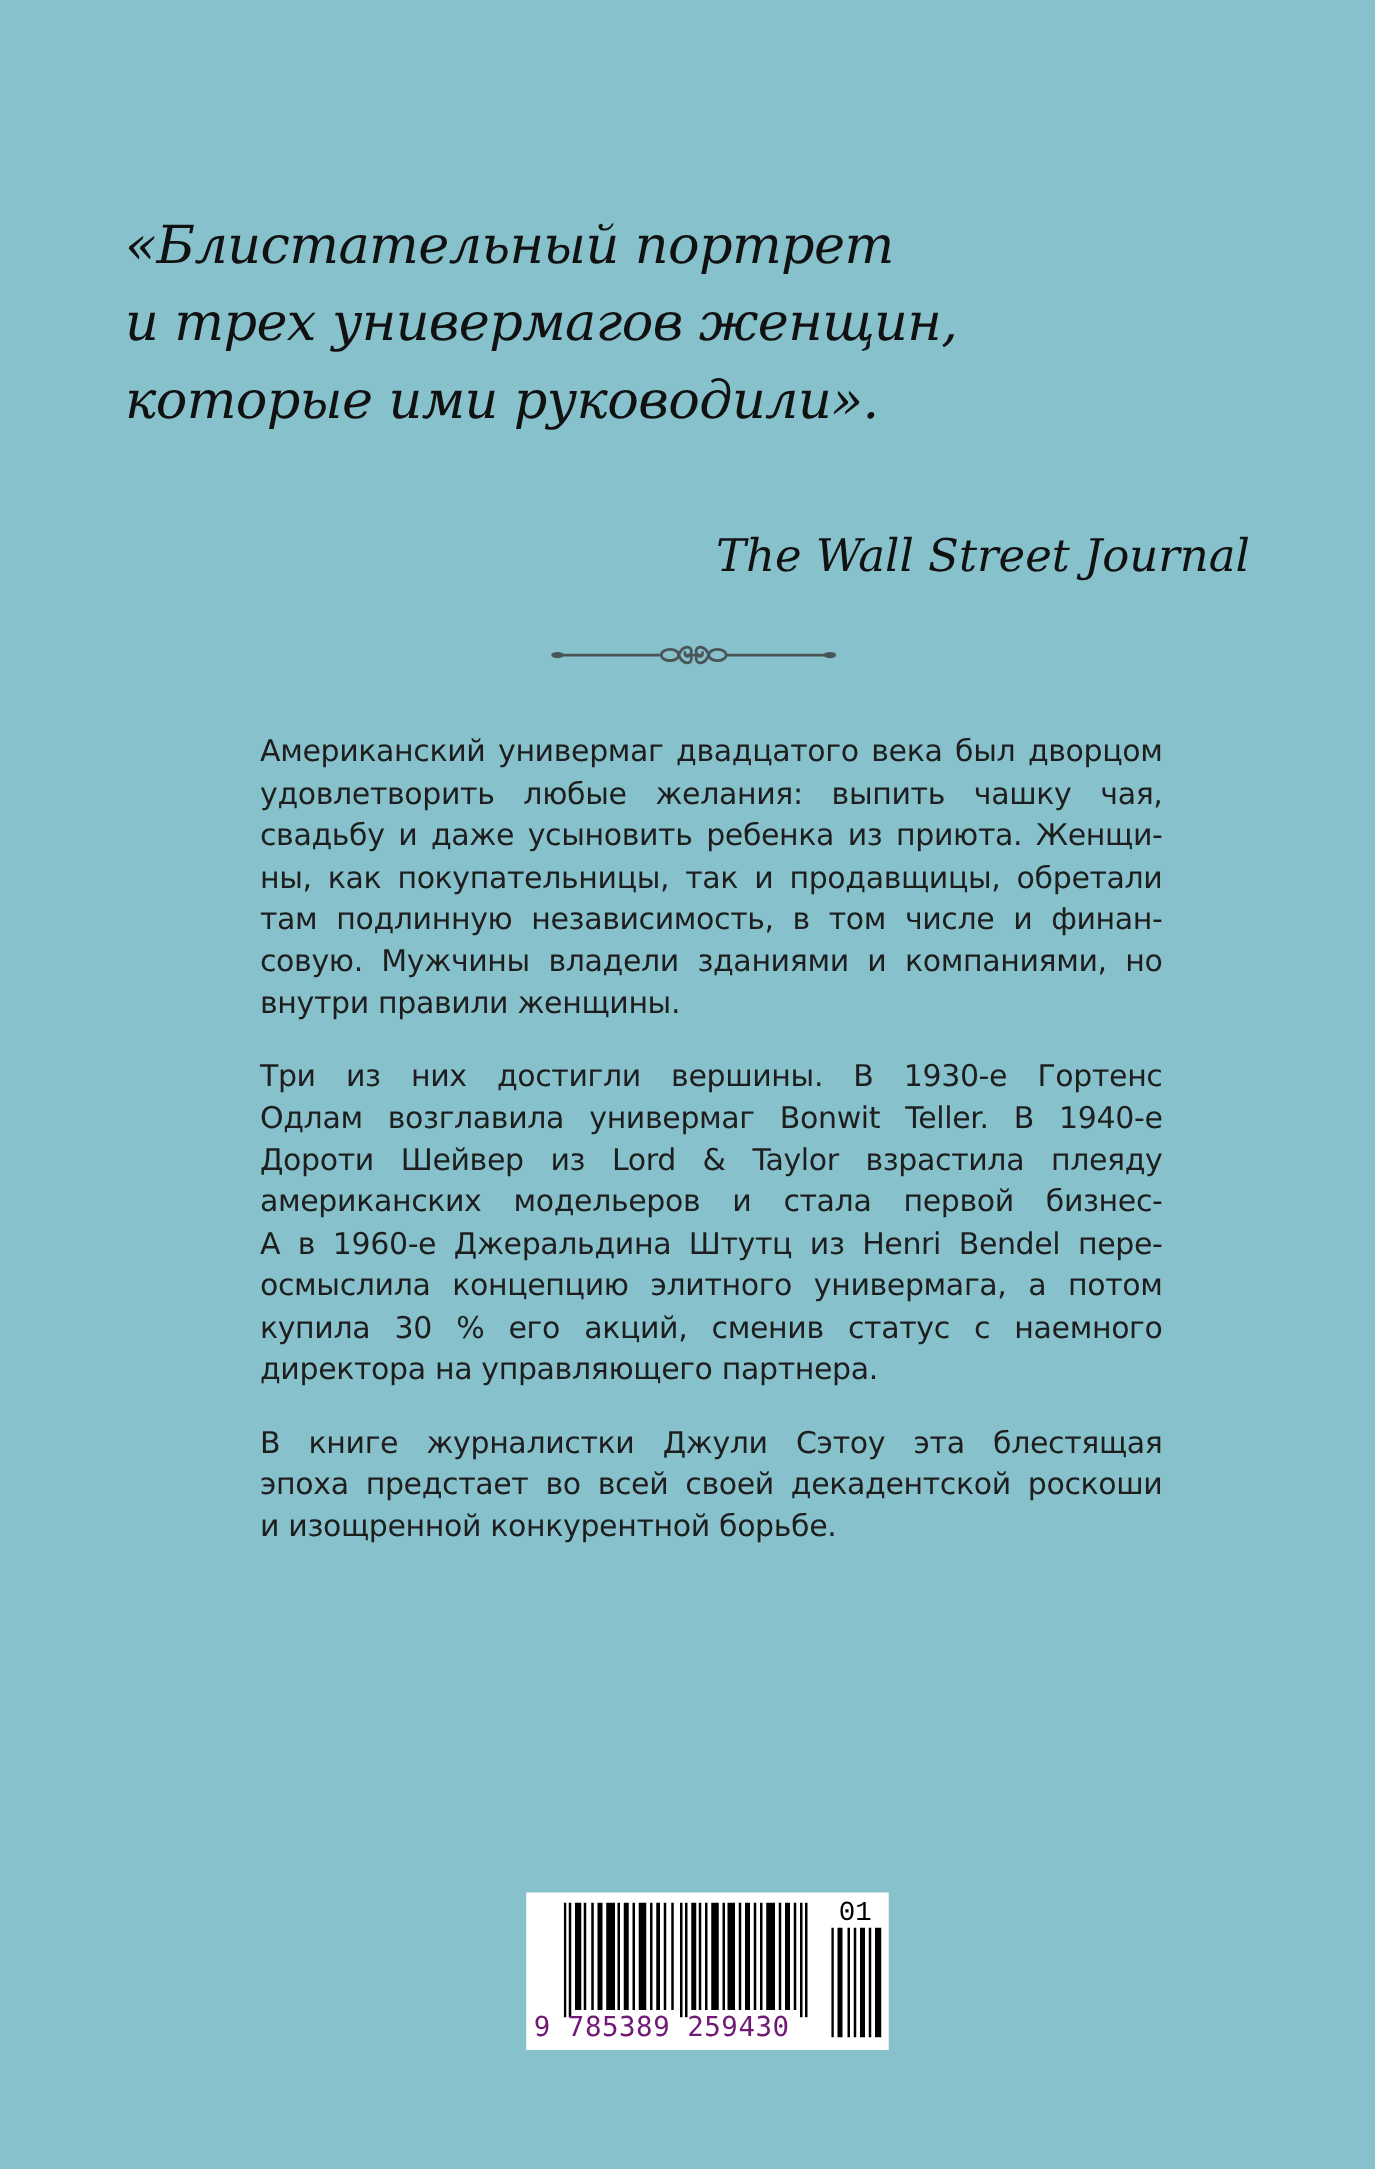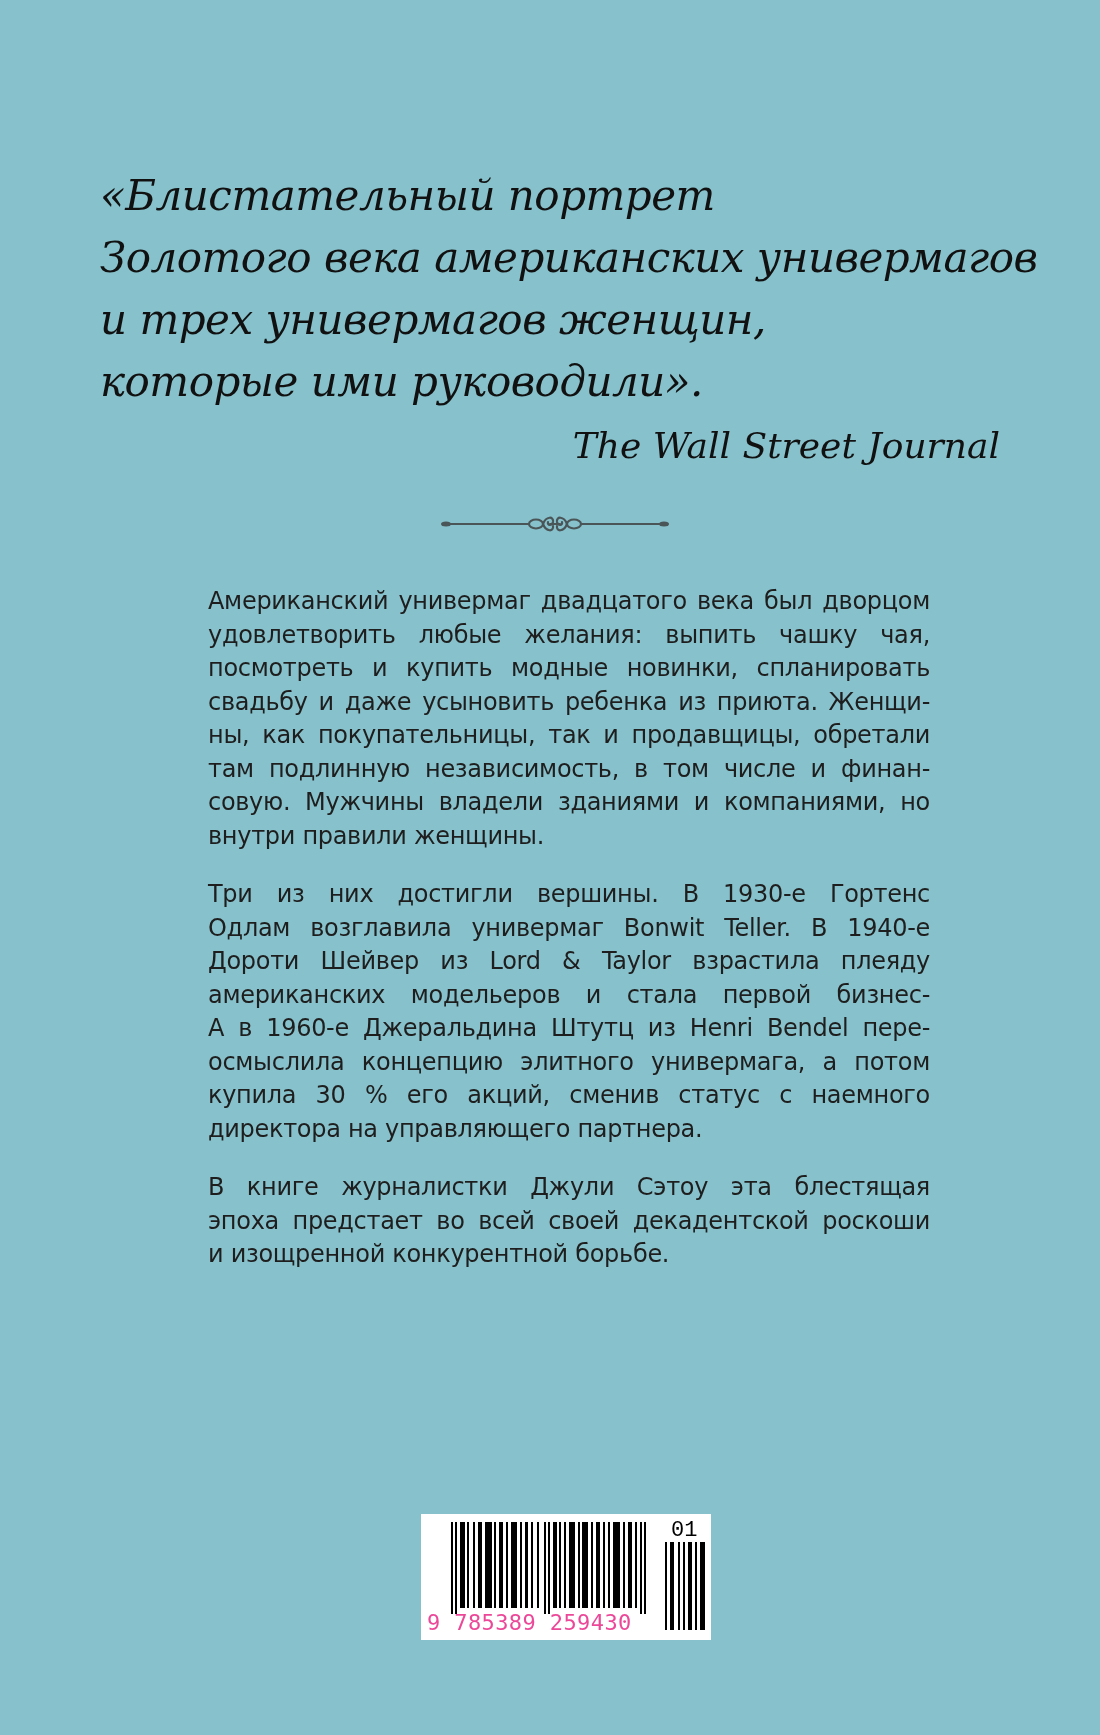--- a/index.html
+++ b/index.html
@@ -95,37 +95,36 @@
       width: 42px;
       height: 88px;
     }
     .isbn-digits {
       position: absolute;
       left: 6px;
       top: 96px;
       font-family: "DejaVu Sans Mono", monospace;
       font-size: 22px;
       letter-spacing: 0.4px;
-      color: #ec4899;
+      color: #701a75;
     }
     .addon-digits {
       position: absolute;
       left: 250px;
       top: 4px;
       font-family: Liberation Mono, monospace;
       font-size: 22px;
       color: #000;
     }
   </style>
 </head>
 <body>
 
 <div class="quote">
   <span class="line">«Блистательный портрет</span>
-  <span class="line">Золотого века американских универмагов</span>
   <span class="line">и трех универмагов женщин,</span>
   <span class="line">которые ими руководили».</span>
 </div>
 
 <div class="source">The Wall Street Journal</div>
 
 <svg class="ornament" viewBox="0 0 230 24" xmlns="http://www.w3.org/2000/svg">
   <g fill="none" stroke="#4a5558" stroke-width="2.2" stroke-linecap="round">
     <line x1="8" y1="12" x2="88" y2="12"></line>
     <line x1="142" y1="12" x2="222" y2="12"></line>
@@ -138,21 +137,20 @@
     <line x1="110" y1="12" x2="120" y2="12"></line>
   </g>
   <ellipse cx="6" cy="12" rx="5" ry="2.5" fill="#4a5558"></ellipse>
   <ellipse cx="224" cy="12" rx="5" ry="2.5" fill="#4a5558"></ellipse>
 </svg>
 
 <div class="body-text">
   <p>
     <span class="ln">Американский универмаг двадцатого века был дворцом</span>
     <span class="ln">удовлетворить любые желания: выпить чашку чая,</span>
-    <span class="ln">посмотреть и купить модные новинки, спланировать</span>
     <span class="ln">свадьбу и даже усыновить ребенка из приюта. Женщи-</span>
     <span class="ln">ны, как покупательницы, так и продавщицы, обретали</span>
     <span class="ln">там подлинную независимость, в том числе и финан-</span>
     <span class="ln">совую. Мужчины владели зданиями и компаниями, но</span>
     <span class="ln last">внутри правили женщины.</span>
   </p>
   <p>
     <span class="ln">Три из них достигли вершины. В 1930-е Гортенс</span>
     <span class="ln">Одлам возглавила универмаг Bonwit Teller. В 1940-е</span>
     <span class="ln">Дороти Шейвер из Lord &amp; Taylor взрастила плеяду</span>

